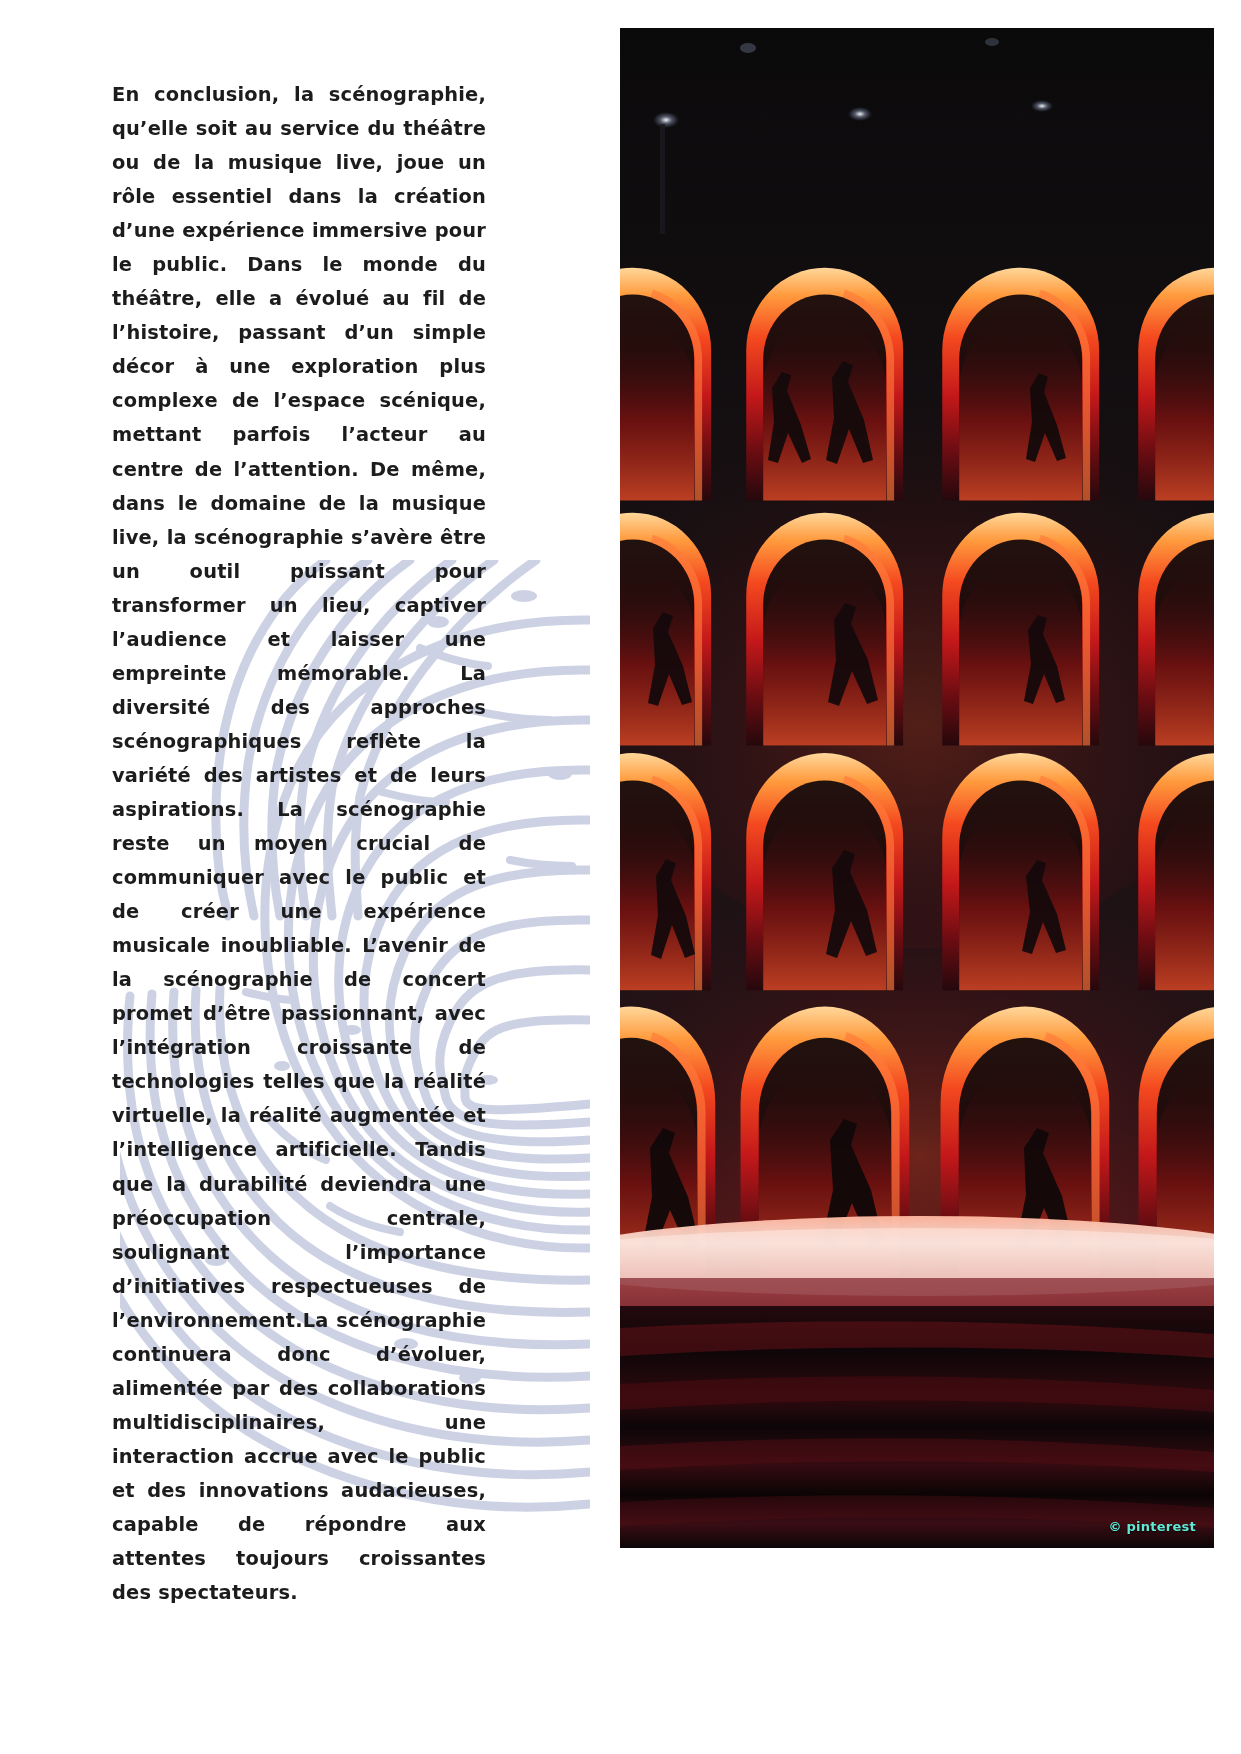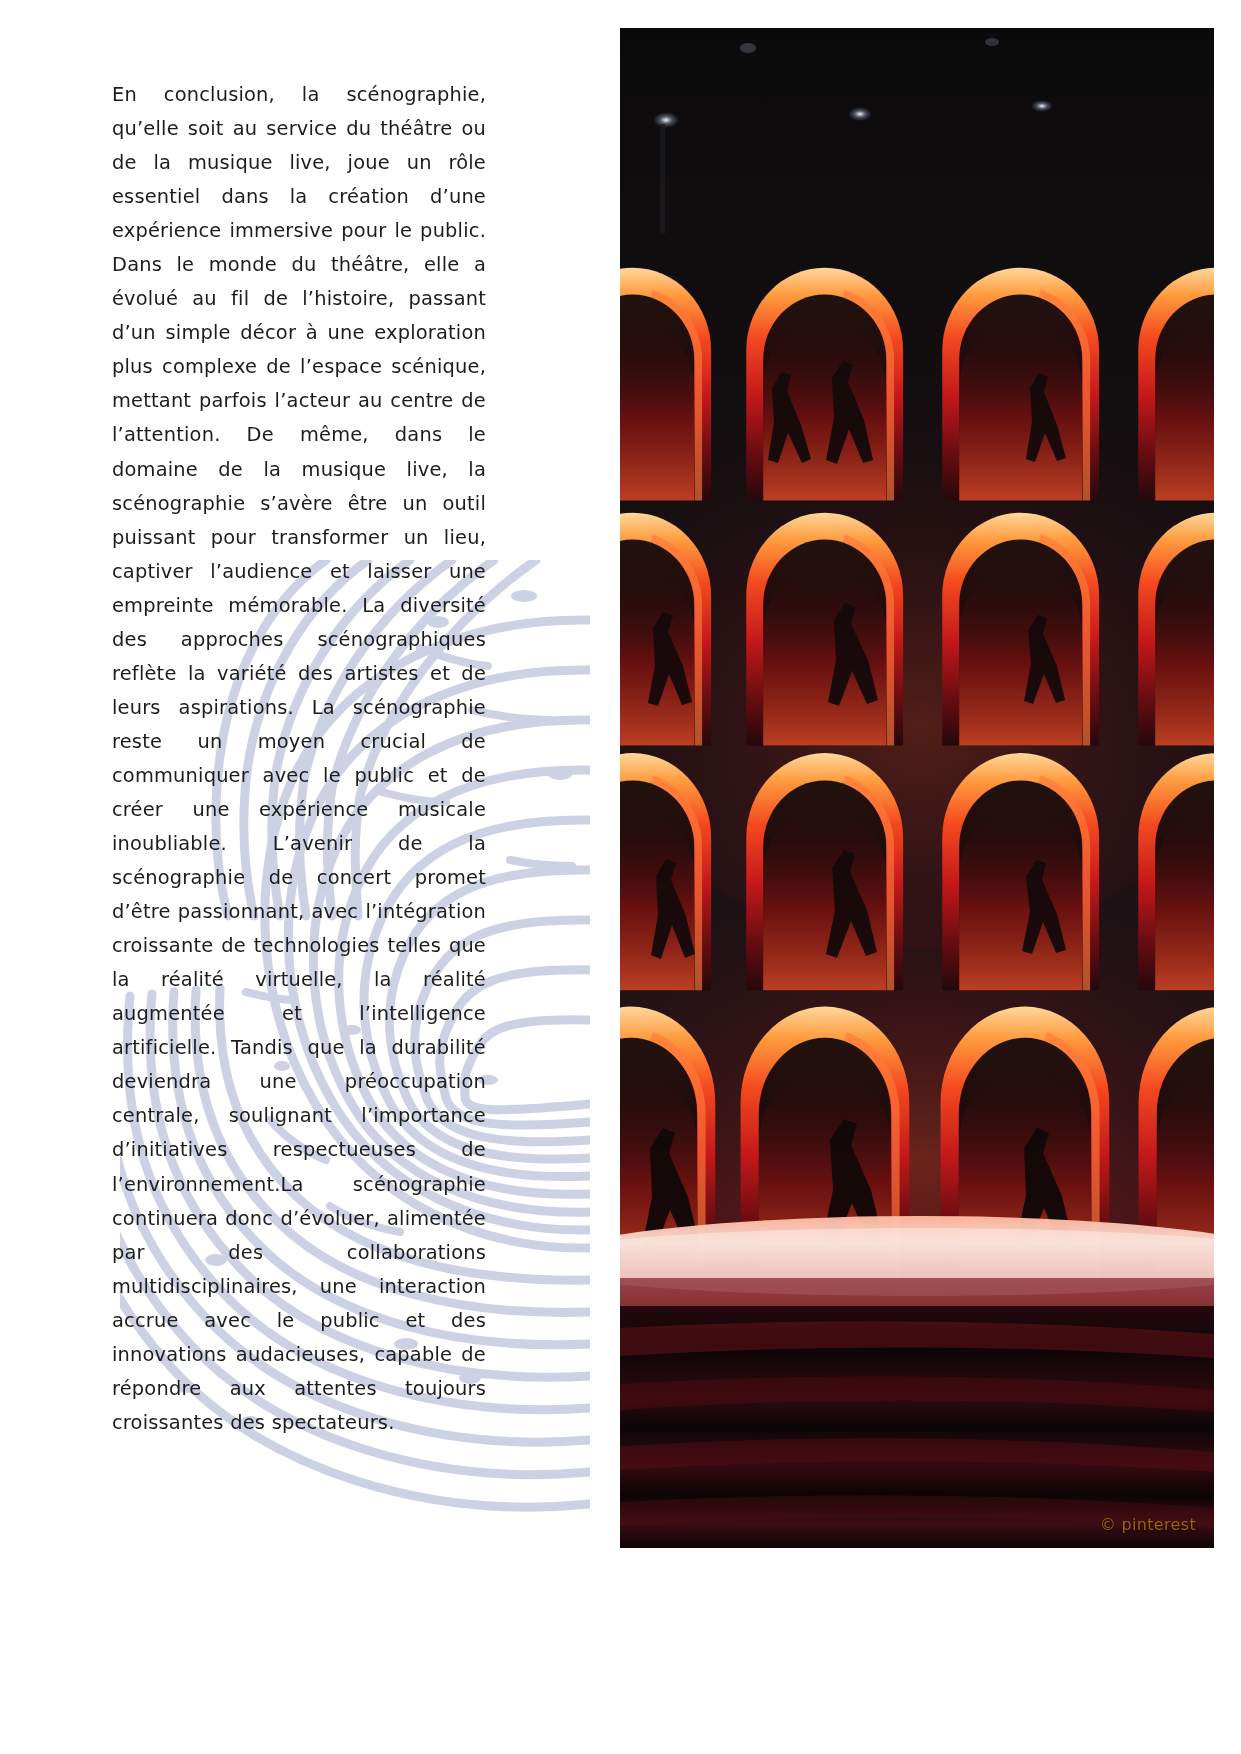--- a/index.html
+++ b/index.html
@@ -10,20 +10,21 @@
     background: #ffffff;
     font-family: "DejaVu Sans", sans-serif;
   }
 
   .page {
     position: relative;
     width: 1241px;
     height: 1754px;
     background: #ffffff;
     overflow: hidden;
+    font-weight: bold;
   }
 
   
   .fingerprint-watermark {
     position: absolute;
     left: 120px;
     top: 560px;
     width: 470px;
     height: 960px;
     z-index: 1;
@@ -65,22 +66,22 @@
     background: #0b0a0b;
     z-index: 4;
   }
   .stage-photo svg { display: block; width: 100%; height: 100%; }
 
   .photo-credit {
     position: absolute;
     right: 18px;
     bottom: 14px;
     font-family: "DejaVu Sans", sans-serif;
-    font-size: 16px;
-    color: #a16207;
+    font-size: 13px;
+    color: #5eead4;
     letter-spacing: 0.02em;
     z-index: 6;
     text-shadow: 0 1px 2px rgba(0,0,0,0.85);
   }
 </style>
 </head>
 <body>
 
 <div class="page">
 

